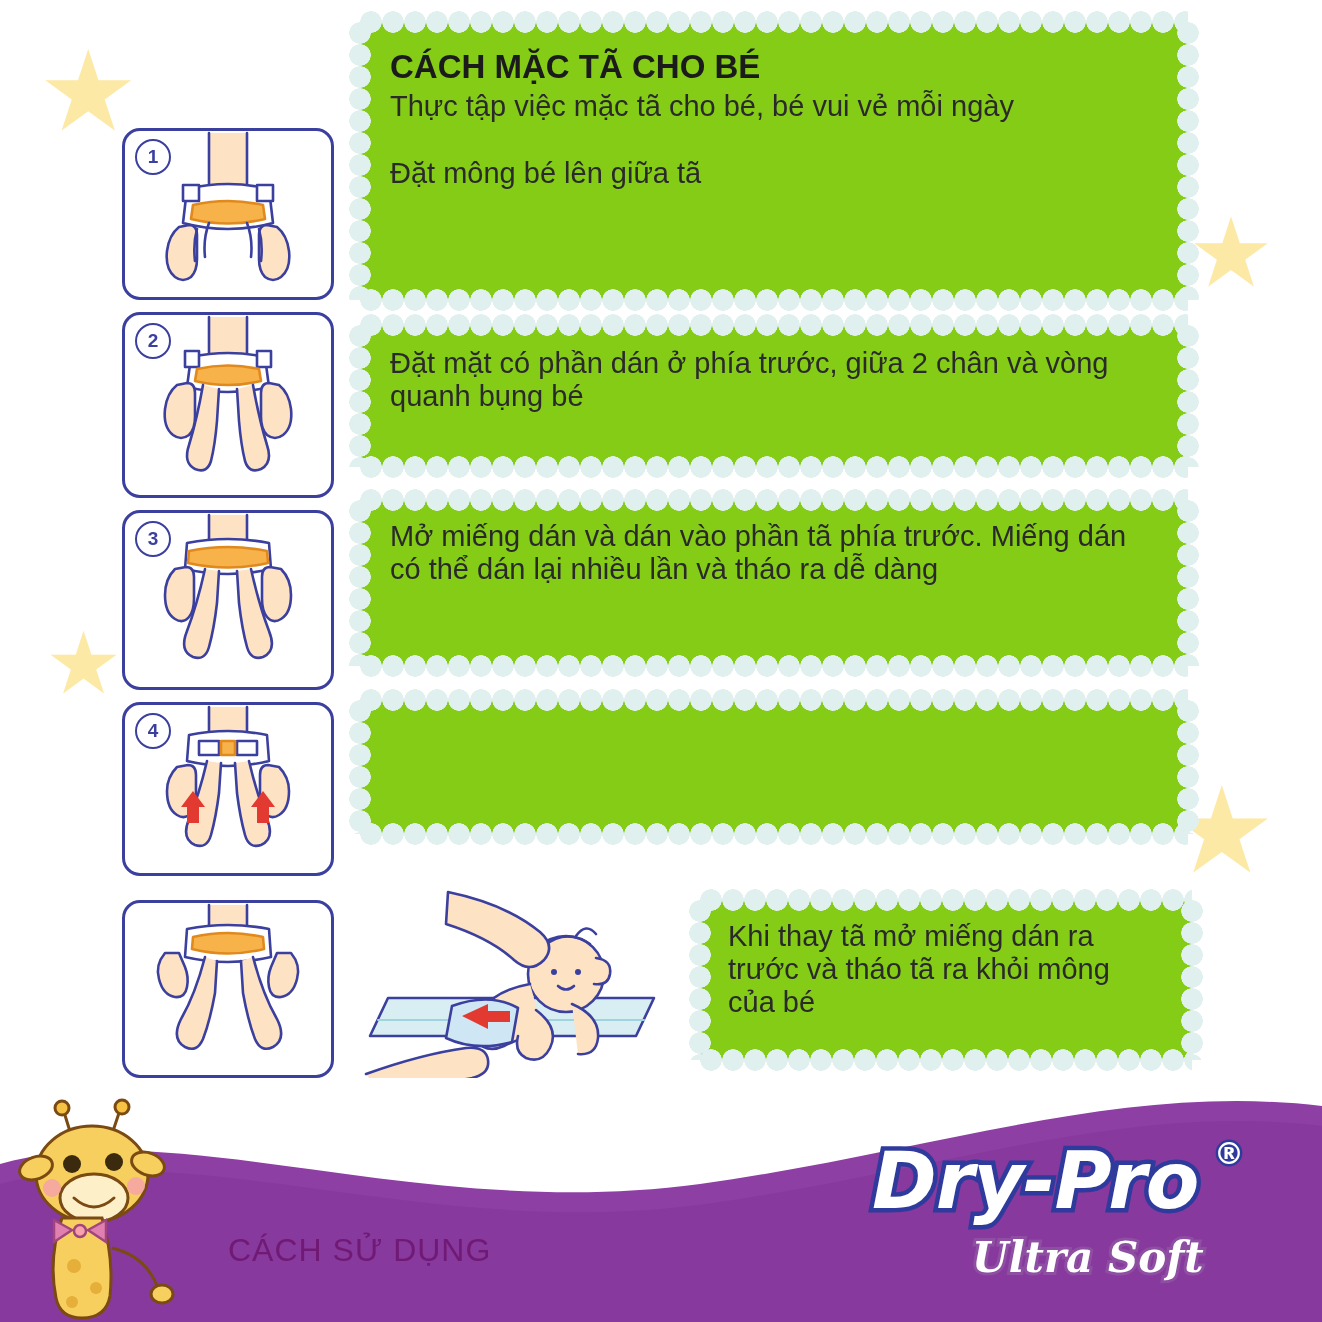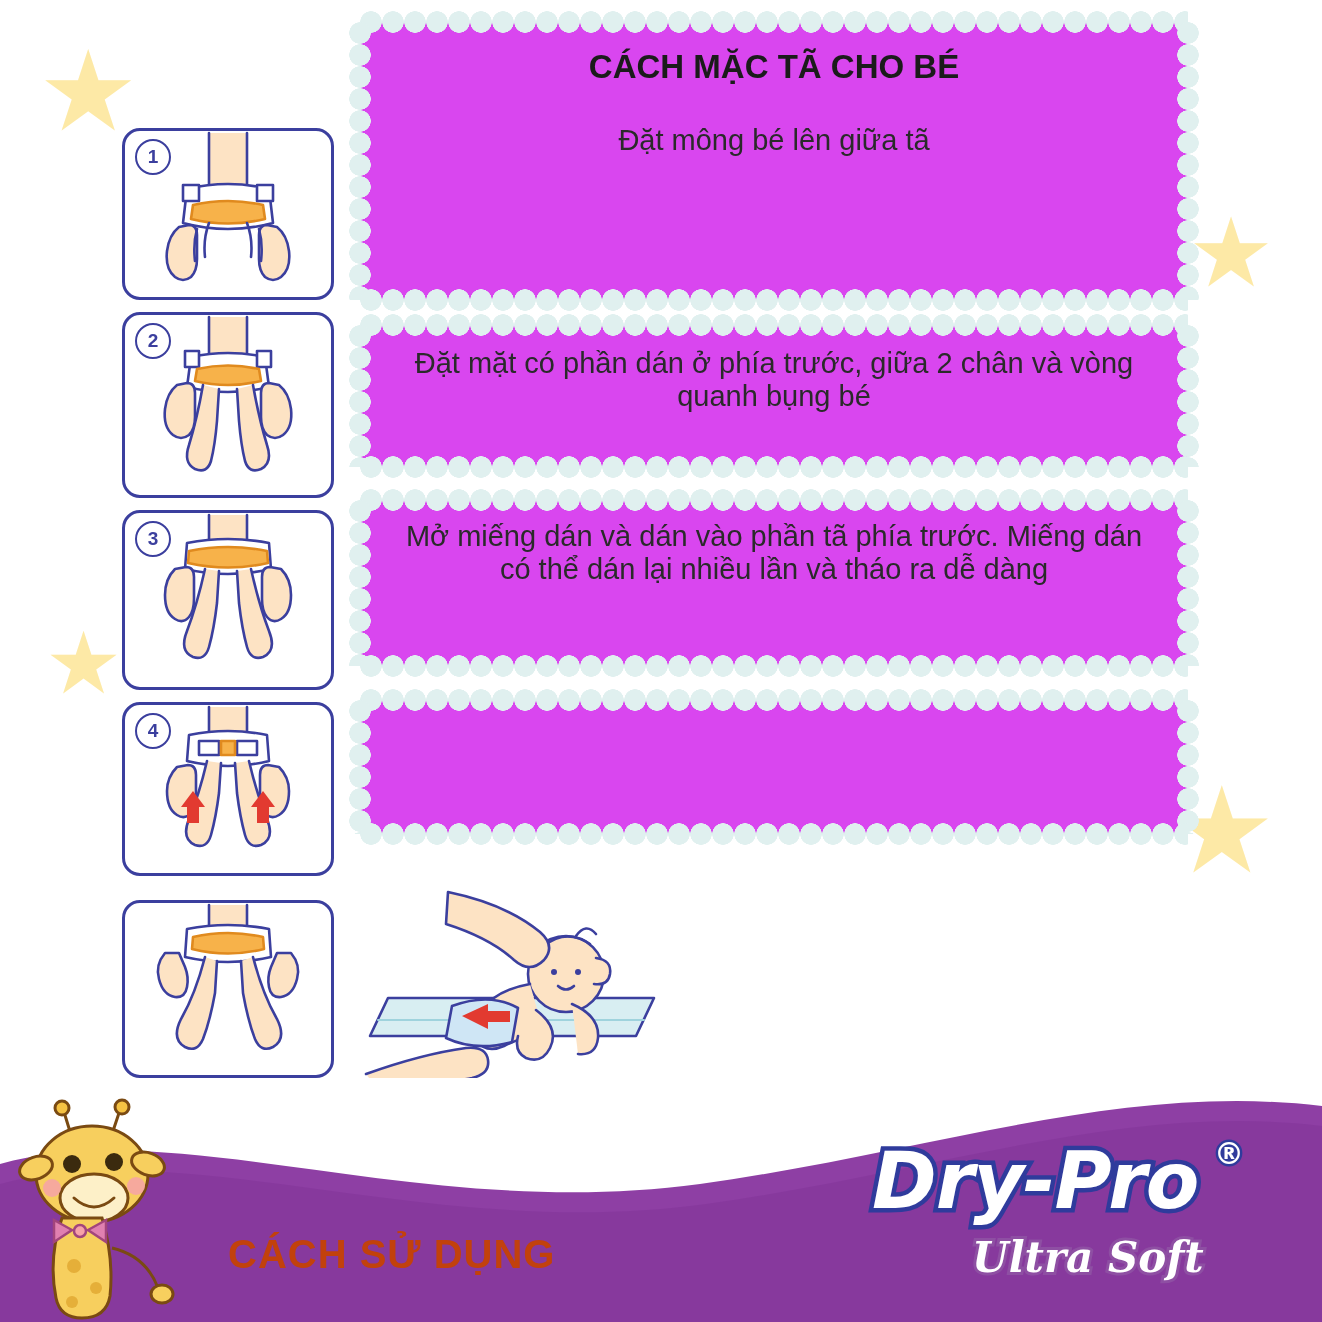--- a/index.html
+++ b/index.html
@@ -37,23 +37,22 @@
   }
   .p1{left:122px;top:128px;width:212px;height:172px;}
   .p2{left:122px;top:312px;width:212px;height:186px;}
   .p3{left:122px;top:510px;width:212px;height:180px;}
   .p4{left:122px;top:702px;width:212px;height:174px;}
   .p5{left:122px;top:900px;width:212px;height:178px;}
   .p6{left:348px;top:888px;width:344px;height:190px;border:none;}
   
   .scallop{
     position:absolute;
-    background:#d946ef;
+    background:#84cc16;
     box-sizing:border-box;
-    text-align:center;
   }
   .scallop::before,
   .scallop::after{
     content:"";position:absolute;left:0;right:0;height:22px;
     background-image:radial-gradient(circle at 11px 11px,#e0f0ef 10.5px,transparent 11px);
     background-size:22px 22px;background-repeat:repeat-x;
   }
   .scallop::before{top:-11px;}
   .scallop::after{bottom:-11px;}
   .scallop > .sides{position:absolute;top:0;bottom:0;left:-11px;right:-11px;pointer-events:none;}
@@ -76,21 +75,21 @@
   .txt{font-size:29px;color:#2a2a2a;}
   .heading{font-size:33px;font-weight:bold;color:#1b1b1b;margin:0 0 4px 0;}
   .line{margin:0;}
   .gap{height:34px;}
 
   
   .banner{position:absolute;left:0;top:1072px;width:1322px;height:250px;overflow:hidden;}
   .banner svg{position:absolute;left:0;top:0;}
   .banner-title{
     position:absolute;left:228px;top:1232px;
-    color:#c2410c;font-size:40px;font-weight:bold;letter-spacing:1px;
+    color:#701a75;font-size:32px;font-weight:normal;letter-spacing:1px;
   }
 
   
   .logo{position:absolute;left:866px;top:1132px;width:420px;height:170px;}
 
   
   .giraffe{position:absolute;left:16px;top:1098px;width:200px;height:224px;}
 </style>
 </head>
 <body>
@@ -234,20 +233,21 @@
       <g fill="#e23a30">
         <path d="M114 128 l26 -12 l0 7 l22 0 l0 11 l-22 0 l0 7 z"></path>
       </g>
     </svg>
   </div>
 
   <div class="scallop b-main">
     <div class="sides"></div>
     <div class="txt" style="position:relative;z-index:2;padding:26px 30px;">
       <p class="heading">CÁCH MẶC TÃ CHO BÉ</p>
+      <p class="line">Thực tập việc mặc tã cho bé, bé vui vẻ mỗi ngày</p>
       <div class="gap"></div>
       <p class="line">Đặt mông bé lên giữa tã</p>
     </div>
   </div>
 
   <div class="scallop b-2">
     <div class="sides"></div>
     <div class="txt" style="position:relative;z-index:2;padding:22px 30px;">
       <p class="line">Đặt mặt có phần dán ở phía trước, giữa 2 chân và vòng quanh bụng bé</p>
     </div>
@@ -257,20 +257,26 @@
     <div class="sides"></div>
     <div class="txt" style="position:relative;z-index:2;padding:20px 30px;">
       <p class="line">Mở miếng dán và dán vào phần tã phía trước. Miếng dán có thể dán lại nhiều lần và tháo ra dễ dàng</p>
     </div>
   </div>
 
   <div class="scallop b-4">
     <div class="sides"></div>
   </div>
 
+  <div class="scallop b-5">
+    <div class="sides"></div>
+    <div class="txt" style="position:relative;z-index:2;padding:20px 28px;">
+      <p class="line">Khi thay tã mở miếng dán ra trước và tháo tã ra khỏi mông của bé</p>
+    </div>
+  </div>
 
   <div class="banner">
     <svg width="1322" height="250" viewBox="0 0 1322 250" preserveAspectRatio="none">
       <path d="M0 92 C 180 42, 420 150, 700 112 C 930 80, 1120 10, 1322 34 L1322 250 L0 250 Z" fill="#8e3fa4"></path>
       <path d="M0 112 C 190 62, 430 170, 706 132 C 936 100, 1124 30, 1322 54 L1322 250 L0 250 Z" fill="#7a2f93" opacity="0.35"></path>
       <path d="M0 70 C 180 26, 420 132, 700 94 C 930 62, 1120 -8, 1322 16" fill="none" stroke="#ffffff" stroke-width="4" opacity="0.85"></path>
     </svg>
   </div>
 
   <div class="banner-title">CÁCH SỬ DỤNG</div>

